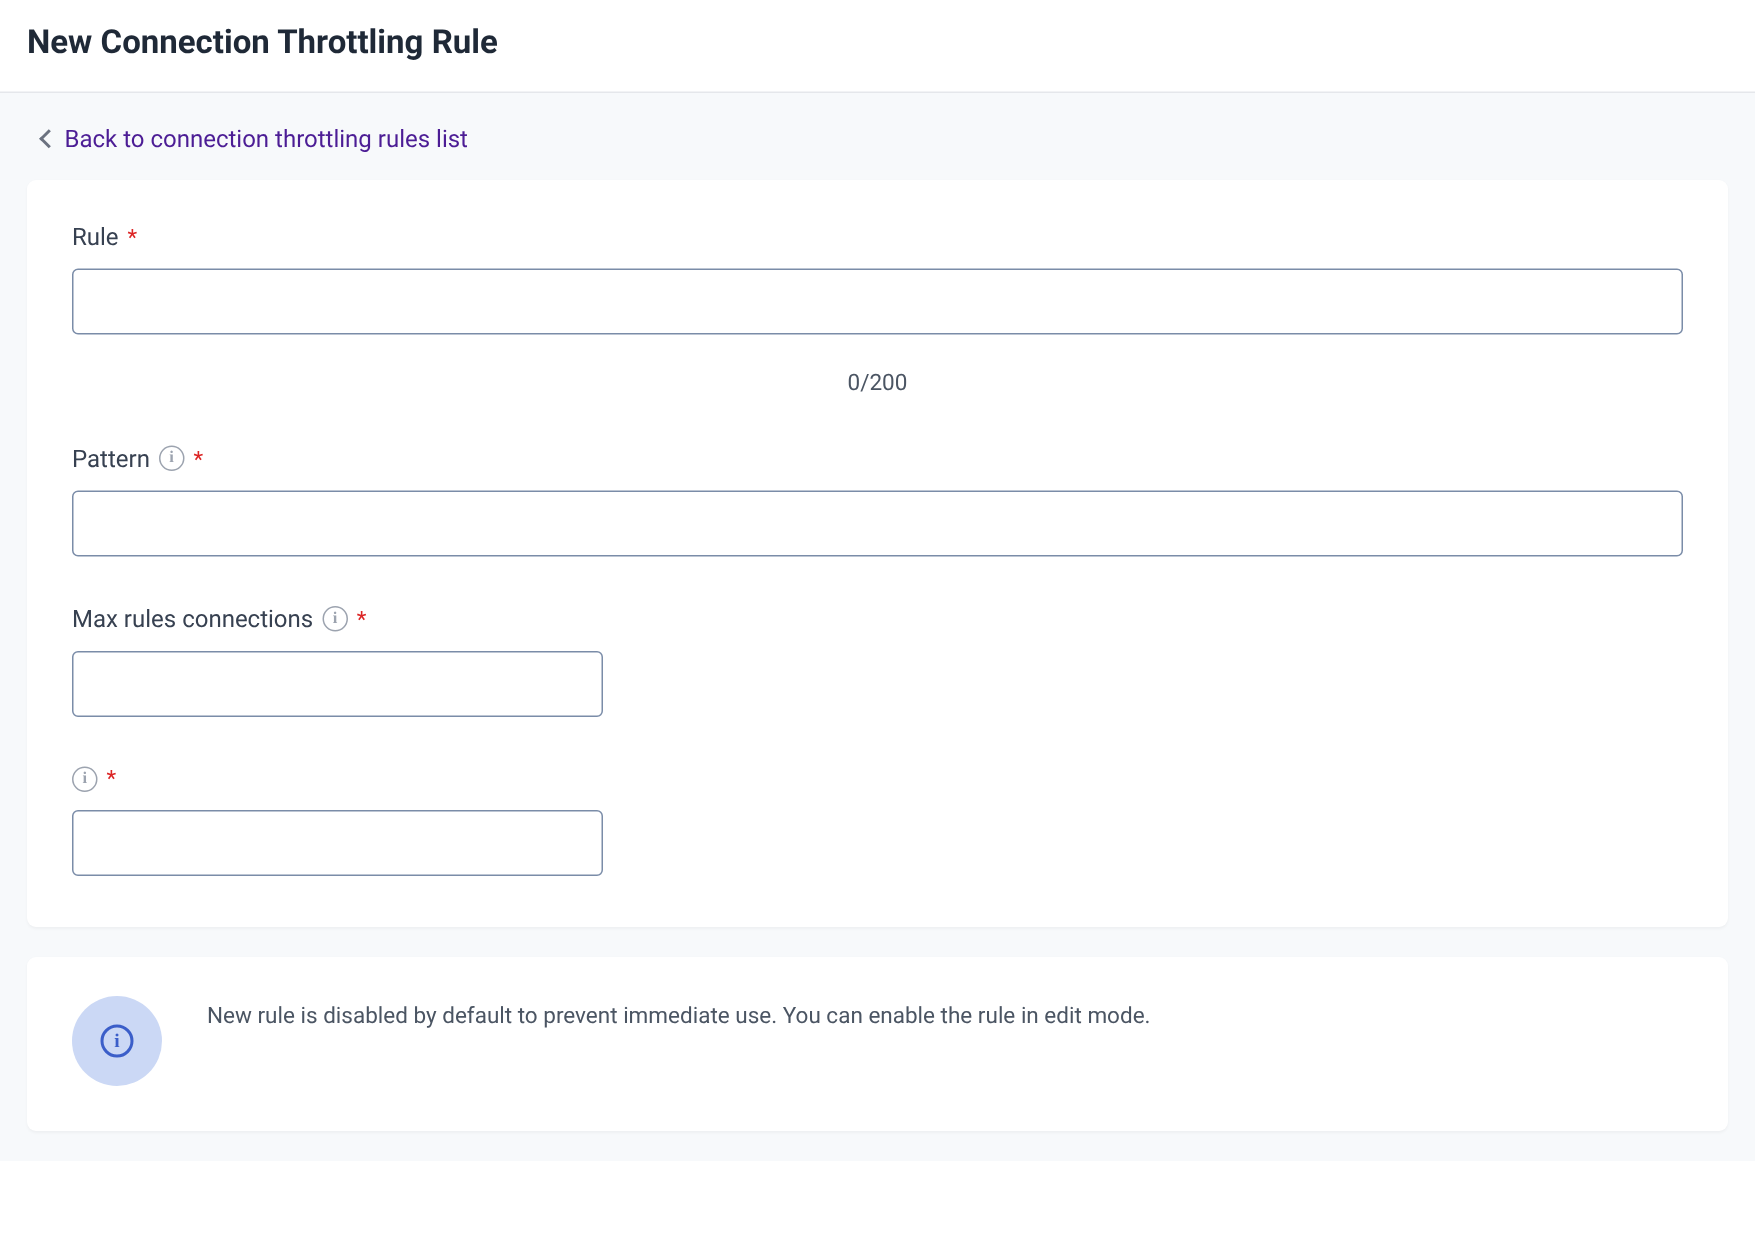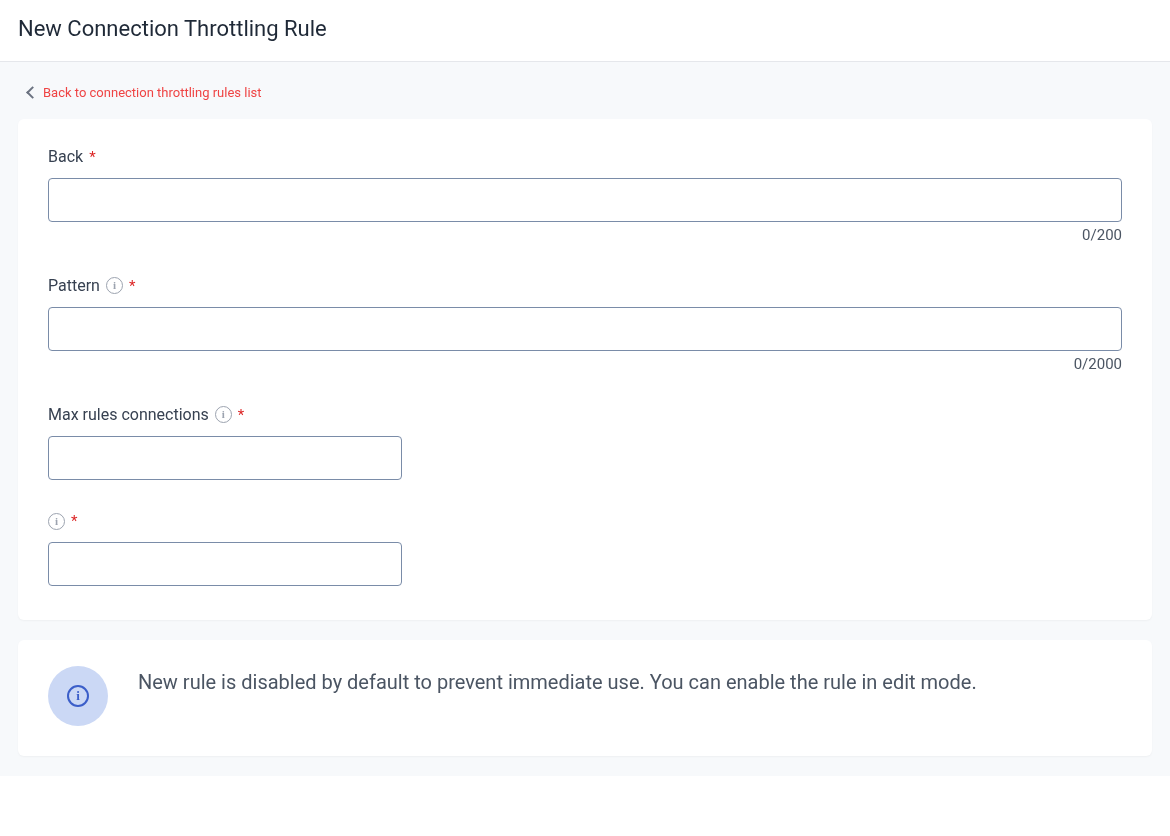--- a/index.html
+++ b/index.html
@@ -8,36 +8,36 @@
       background: #fff;
       color: #333;
       width: 1170px;
     }
     .header {
       padding: 16px 18px 20px;
       border-bottom: 1px solid #e5e7eb;
     }
     .page-title {
       font-size: 22px;
-      font-weight: 400;
+      font-weight: 700;
       color: #1f2937;
     }
     .content-area {
       background: #f7f9fb;
       padding: 0 0 20px;
     }
     .back-row {
       padding: 20px 24px 18px 28px;
     }
     .back-link {
       display: inline-flex;
       align-items: center;
       gap: 6px;
-      color: #ef4444;
-      font-size: 13px;
+      color: #4c1d95;
+      font-size: 16px;
       cursor: pointer;
       text-decoration: none;
     }
     .chevron-left {
       width: 9px;
       height: 9px;
       border-left: 2px solid #6b7280;
       border-bottom: 2px solid #6b7280;
       transform: rotate(45deg);
     }
@@ -88,24 +88,24 @@
       padding: 8px 12px;
       font-size: 15px;
       color: #111827;
       outline: none;
       background: #fff;
     }
     .text-input.narrow {
       width: 354px;
     }
     .counter {
-      text-align: right;
+      text-align: center;
       font-size: 15px;
       color: #4b5563;
-      margin-top: 4px;
+      margin-top: 23px;
     }
     .notice-card {
       background: #fff;
       border-radius: 6px;
       margin: 0 18px;
       padding: 26px 30px 30px;
       box-shadow: 0 1px 2px rgba(0,0,0,0.04);
       display: flex;
       align-items: flex-start;
       gap: 30px;
@@ -127,21 +127,21 @@
       border-radius: 50%;
       display: flex;
       align-items: center;
       justify-content: center;
       color: #3b5ec9;
       font-size: 13px;
       font-weight: 700;
       font-family: Georgia, serif;
     }
     .notice-text {
-      font-size: 20px;
+      font-size: 15px;
       color: #4b5563;
       padding-top: 4px;
     }
   </style>
 </head>
 <body>
 
 <div class="header">
   <h1 class="page-title">New Connection Throttling Rule</h1>
 </div>
@@ -152,35 +152,34 @@
     <a class="back-link">
       <span class="chevron-left"></span>
       <span>Back to connection throttling rules list</span>
     </a>
   </div>
 
   <div class="card">
 
     <div class="form-group">
       <div class="form-label">
-        <span>Back</span>
+        <span>Rule</span>
         <span class="req-star">*</span>
       </div>
       <input type="text" class="text-input" value="" style="">
       <div class="counter">0/200</div>
     </div>
 
     <div class="form-group">
       <div class="form-label">
         <span>Pattern</span>
         <span class="info-icon">i</span>
         <span class="req-star">*</span>
       </div>
       <input type="text" class="text-input" value="" style="">
-      <div class="counter">0/2000</div>
     </div>
 
     <div class="form-group">
       <div class="form-label">
         <span>Max rules connections</span>
         <span class="info-icon">i</span>
         <span class="req-star">*</span>
       </div>
       <input type="text" class="text-input narrow" value="" style="">
     </div>

